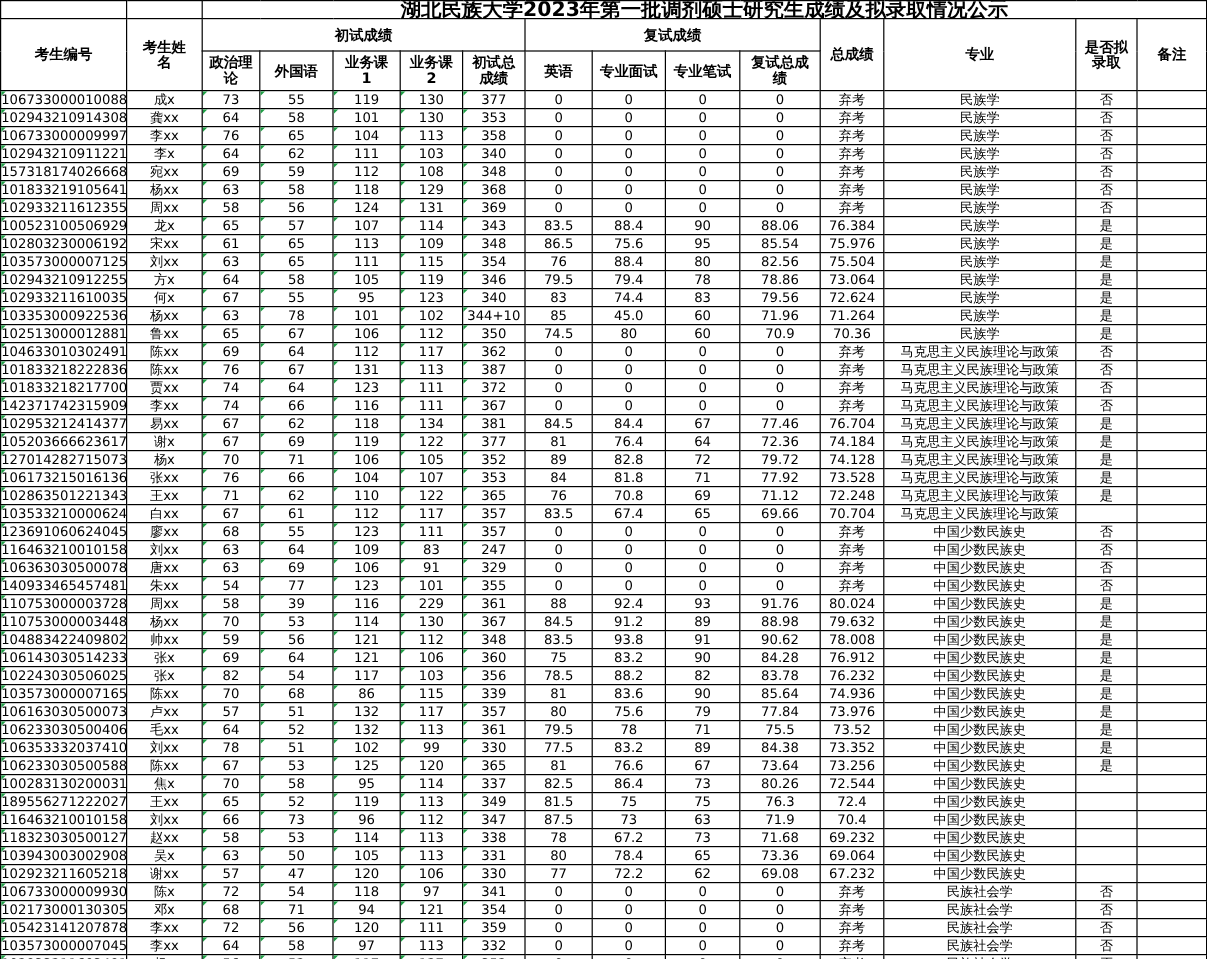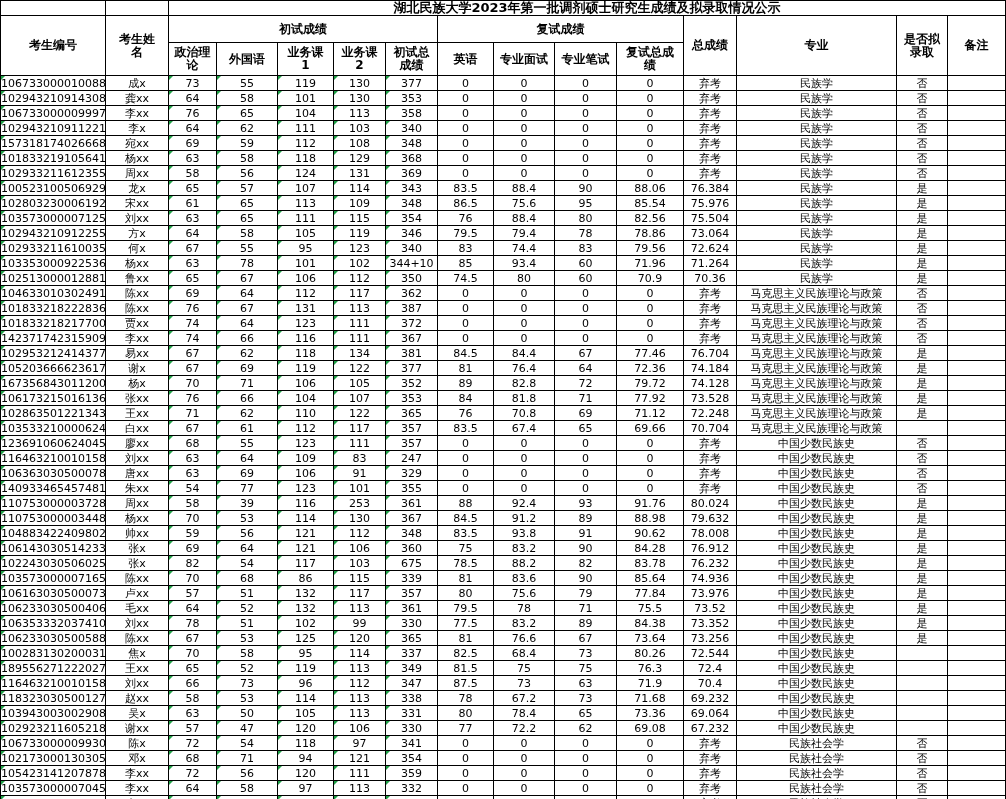--- a/index.html
+++ b/index.html
@@ -13,21 +13,21 @@
   }
   td, th {
     border:1px solid #000;
     text-align:center;
     vertical-align:middle;
     padding:0;
     overflow:hidden;
   }
   tr.title-row td { height:14px; }
   .title-cell {
-    font-size:13px;
+    font-size:17px;
     font-weight:bold;
     line-height:14px;
     white-space:nowrap;
   }
   thead th {
     font-size:12px;
     font-weight:bold;
     white-space:pre-line;
     line-height:13px;
     padding:0 2px;
@@ -314,21 +314,21 @@
         </tr>
         <tr>
           <td class="tri">103353000922536</td>
           <td>杨xx</td>
           <td class="tri">63</td>
           <td class="tri">78</td>
           <td class="tri">101</td>
           <td class="tri">102</td>
           <td class="tri">344+10</td>
           <td>85</td>
-          <td>93.4</td>
+          <td>45.0</td>
           <td>60</td>
           <td>71.96</td>
           <td>71.264</td>
           <td>民族学</td>
           <td>是</td>
           <td></td>
         </tr>
         <tr>
           <td class="tri">102513000012881</td>
           <td>鲁xx</td>
@@ -442,21 +442,21 @@
           <td>81</td>
           <td>76.4</td>
           <td>64</td>
           <td>72.36</td>
           <td>74.184</td>
           <td>马克思主义民族理论与政策</td>
           <td>是</td>
           <td></td>
         </tr>
         <tr>
-          <td class="tri">167356843011200</td>
+          <td class="tri">127014282715073</td>
           <td>杨x</td>
           <td class="tri">70</td>
           <td class="tri">71</td>
           <td class="tri">106</td>
           <td class="tri">105</td>
           <td class="tri">352</td>
           <td>89</td>
           <td>82.8</td>
           <td>72</td>
           <td>79.72</td>
@@ -583,21 +583,21 @@
           <td>中国少数民族史</td>
           <td>否</td>
           <td></td>
         </tr>
         <tr>
           <td class="tri">110753000003728</td>
           <td>周xx</td>
           <td class="tri">58</td>
           <td class="tri">39</td>
           <td class="tri">116</td>
-          <td class="tri">253</td>
+          <td class="tri">229</td>
           <td class="tri">361</td>
           <td>88</td>
           <td>92.4</td>
           <td>93</td>
           <td>91.76</td>
           <td>80.024</td>
           <td>中国少数民族史</td>
           <td>是</td>
           <td></td>
         </tr>
@@ -652,21 +652,21 @@
           <td>是</td>
           <td></td>
         </tr>
         <tr>
           <td class="tri">102243030506025</td>
           <td>张x</td>
           <td class="tri">82</td>
           <td class="tri">54</td>
           <td class="tri">117</td>
           <td class="tri">103</td>
-          <td class="tri">675</td>
+          <td class="tri">356</td>
           <td>78.5</td>
           <td>88.2</td>
           <td>82</td>
           <td>83.78</td>
           <td>76.232</td>
           <td>中国少数民族史</td>
           <td>是</td>
           <td></td>
         </tr>
         <tr>
@@ -756,21 +756,21 @@
         </tr>
         <tr>
           <td class="tri">100283130200031</td>
           <td>焦x</td>
           <td class="tri">70</td>
           <td class="tri">58</td>
           <td class="tri">95</td>
           <td class="tri">114</td>
           <td class="tri">337</td>
           <td>82.5</td>
-          <td>68.4</td>
+          <td>86.4</td>
           <td>73</td>
           <td>80.26</td>
           <td>72.544</td>
           <td>中国少数民族史</td>
           <td></td>
           <td></td>
         </tr>
         <tr>
           <td class="tri">189556271222027</td>
           <td>王xx</td>

